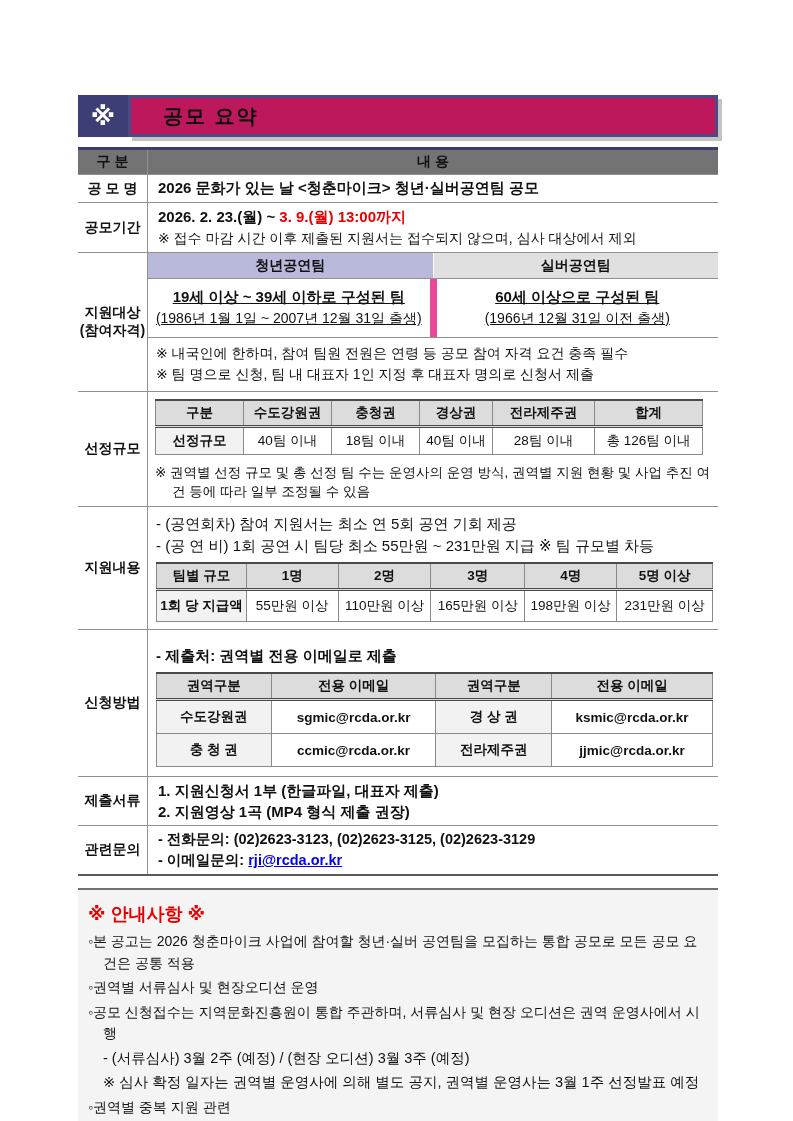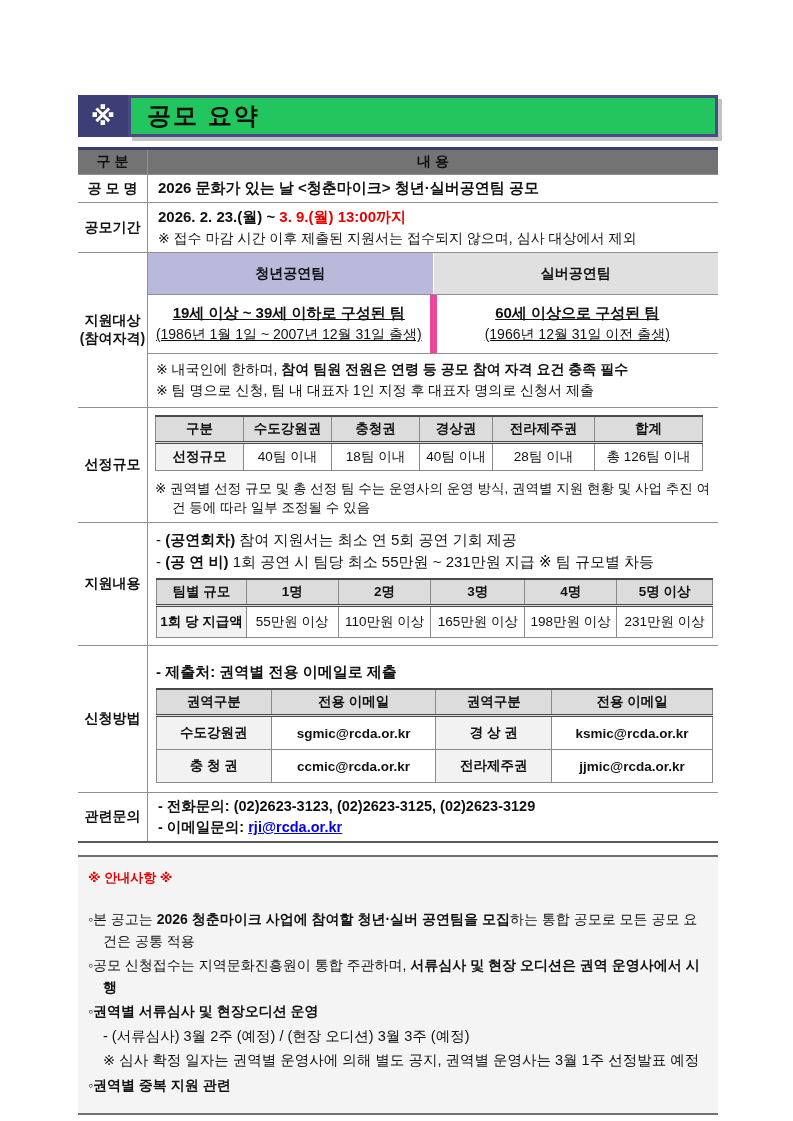--- a/index.html
+++ b/index.html
@@ -13,24 +13,24 @@
   .content { position: absolute; left: 78px; top: 95px; width: 640px; }
 
   
   .header-band { display: flex; height: 42px; margin-bottom: 10px; }
   .header-marker {
     width: 50px; background: #3E3E76; color: #ffffff;
     font-size: 25px; font-weight: bold;
     display: flex; align-items: center; justify-content: center;
   }
   .header-titlebox {
-    flex: 1; background: #22c55e; border: 3px solid #4A4A85;
+    flex: 1; background: #be185d; border: 3px solid #4A4A85;
     box-shadow: 4px 4px 0 #c3c3c3;
-    display: flex; align-items: center; padding-left: 16px;
-    font-size: 24px; font-weight: bold; letter-spacing: 2px; color: #0d0d0d;
+    display: flex; align-items: center; padding-left: 32px;
+    font-size: 20px; font-weight: bold; letter-spacing: 2px; color: #0d0d0d;
   }
 
   
   .mtable { border-top: 3px solid #3D3D6B; border-bottom: 2px solid #5a5a5a; }
   .trow { display: flex; border-top: 1px solid #909090; align-items: stretch; }
   .trow:first-child { border-top: none; }
   .lbl {
     width: 70px; min-width: 70px; border-right: 1px solid #909090;
     display: flex; flex-direction: column; align-items: center; justify-content: center;
     font-weight: bold; font-size: 14px; text-align: center; padding: 2px 1px;
@@ -40,21 +40,21 @@
   .thead .lbl { font-size: 14px; }
   .thead .cnt { display: flex; align-items: center; justify-content: center; font-weight: bold; font-size: 14px; }
 
   .r-name .cnt { display: flex; align-items: center; padding: 4px 10px; font-size: 15px; font-weight: bold; min-height: 25px; }
 
   .r-period .cnt { padding: 3px 10px 4px; }
   .period-l1 { font-size: 15px; font-weight: bold; line-height: 22px; }
   .red { color: #E80000; }
   .period-l2 { font-size: 14px; line-height: 20px; }
 
-  .target-head { display: flex; height: 42px; border-bottom: 1px solid #909090; font-weight: bold; font-size: 14px; }
+  .target-head { display: flex; height: 26px; border-bottom: 1px solid #909090; font-weight: bold; font-size: 14px; }
   .th-youth { flex: 1; background: #B9B9DC; display: flex; align-items: center; justify-content: center; border-right: 1px solid #fdfdfd; }
   .th-silver { flex: 1; background: #E0E0E0; display: flex; align-items: center; justify-content: center; }
   .target-body { display: flex; }
   .tb-col { flex: 1; text-align: center; padding: 7px 2px 8px; text-decoration: underline; }
   .tb-col + .tb-col { border-left: 7px solid #ec4899; }
   .tb-l1 { font-weight: bold; font-size: 15px; line-height: 22px; }
   .tb-l2 { font-size: 14px; line-height: 21px; }
   .target-notes { border-top: 1px solid #909090; padding: 5px 8px 6px; font-size: 14px; line-height: 21px; }
 
   .r-selection .cnt { padding: 7px 5px 5px 7px; }
@@ -84,24 +84,24 @@
   .docs-line { font-size: 15px; font-weight: bold; line-height: 21px; }
   .contact-line { font-size: 14.5px; font-weight: bold; line-height: 21px; }
   .email-link { color: #0000EE; text-decoration: underline; font-weight: bold; }
 
   
   .notice {
     margin-top: 12px; background: #F4F4F4;
     border-top: 2px solid #707070; border-bottom: 2px solid #707070;
     padding: 12px 12px 14px 10px;
   }
-  .notice-title { color: #E80000; font-weight: bold; font-size: 13px; margin-bottom: 22px; }
+  .notice-title { color: #E80000; font-weight: bold; font-size: 18px; margin-bottom: 5px; }
   .n-item { font-size: 14px; line-height: 21.5px; margin-top: 3px; padding-left: 15px; text-indent: -15px; }
   .n-sub { font-size: 14.5px; line-height: 21.5px; margin-top: 3px; padding-left: 30px; text-indent: -15px; }
-  .b { font-weight: bold; }
+  .b { font-weight: normal; }
 </style>
 </head>
 <body>
 
 <div class="page">
   <div class="content">
 
     <div class="header-band">
       <div class="header-marker">※</div>
       <div class="header-titlebox">
@@ -241,20 +241,27 @@
               <td class="rowlbl">충 청 권</td>
               <td>ccmic@rcda.or.kr</td>
               <td class="rowlbl">전라제주권</td>
               <td>jjmic@rcda.or.kr</td>
             </tr>
           </tbody>
             </table>
         </div>
       </div>
 
+      <div class="trow r-docs">
+        <div class="lbl">제출서류</div>
+        <div class="cnt">
+          <div class="docs-line">1. 지원신청서 1부 (한글파일, 대표자 제출)</div>
+          <div class="docs-line">2. 지원영상 1곡 (MP4 형식 제출 권장)</div>
+        </div>
+      </div>
 
       <div class="trow r-contact">
         <div class="lbl">관련문의</div>
         <div class="cnt">
           <div class="contact-line">- 전화문의: (02)2623-3123, (02)2623-3125, (02)2623-3129</div>
           <div class="contact-line">
             <span>- 이메일문의: </span><a href="#" class="email-link">rji@rcda.or.kr</a>
           </div>
         </div>
       </div>
@@ -262,25 +269,25 @@
     </div>
 
     <div class="notice">
       <div class="notice-title">※ 안내사항 ※</div>
 
       <div class="n-item">
         <span>◦</span><span>본 공고는 </span><span class="b">2026 청춘마이크 사업에 참여할 청년·실버 공연팀을 모집</span><span>하는 통합 공모로 모든 공모 요건은 공통 적용</span>
       </div>
 
       <div class="n-item">
+        <span>◦</span><span class="b">권역별 서류심사 및 현장오디션 운영</span>
+      </div>
+
+      <div class="n-item">
         <span>◦</span><span>공모 신청접수는 지역문화진흥원이 통합 주관하며, </span><span class="b">서류심사 및 현장 오디션은 권역 운영사에서 시행</span>
-      </div>
-
-      <div class="n-item">
-        <span>◦</span><span class="b">권역별 서류심사 및 현장오디션 운영</span>
       </div>
 
       <div class="n-sub">- (서류심사) 3월 2주 (예정) / (현장 오디션) 3월 3주 (예정)</div>
       <div class="n-sub">※ 심사 확정 일자는 권역별 운영사에 의해 별도 공지, 권역별 운영사는 3월 1주 선정발표 예정</div>
 
       <div class="n-item">
         <span>◦</span><span class="b">권역별 중복 지원 관련</span>
       </div>
 
       <div class="n-sub">

